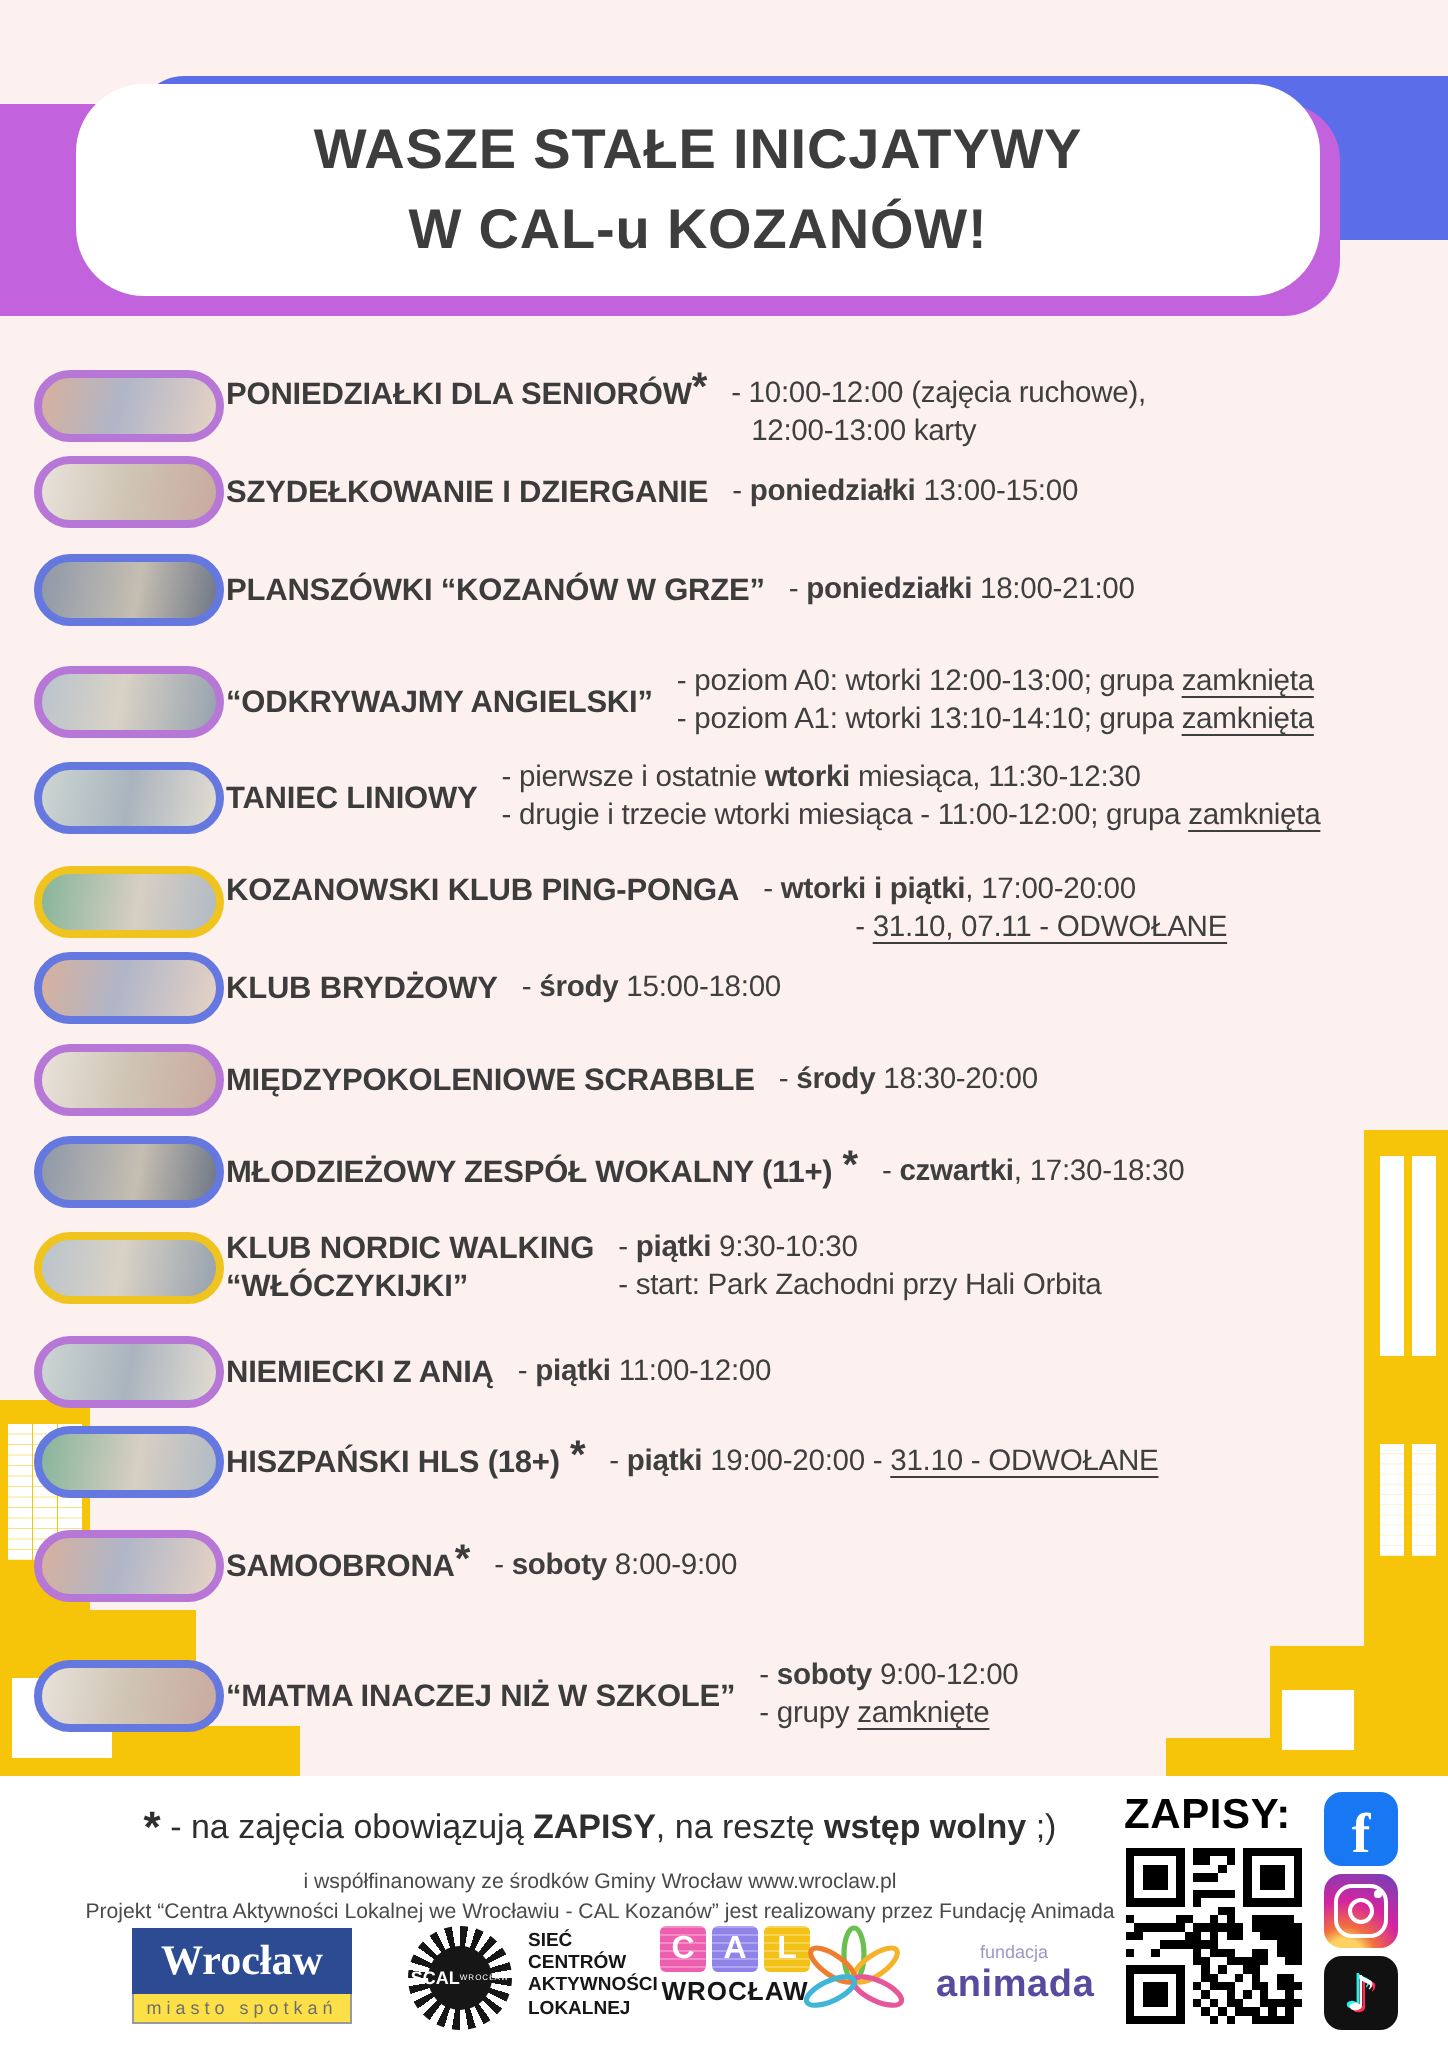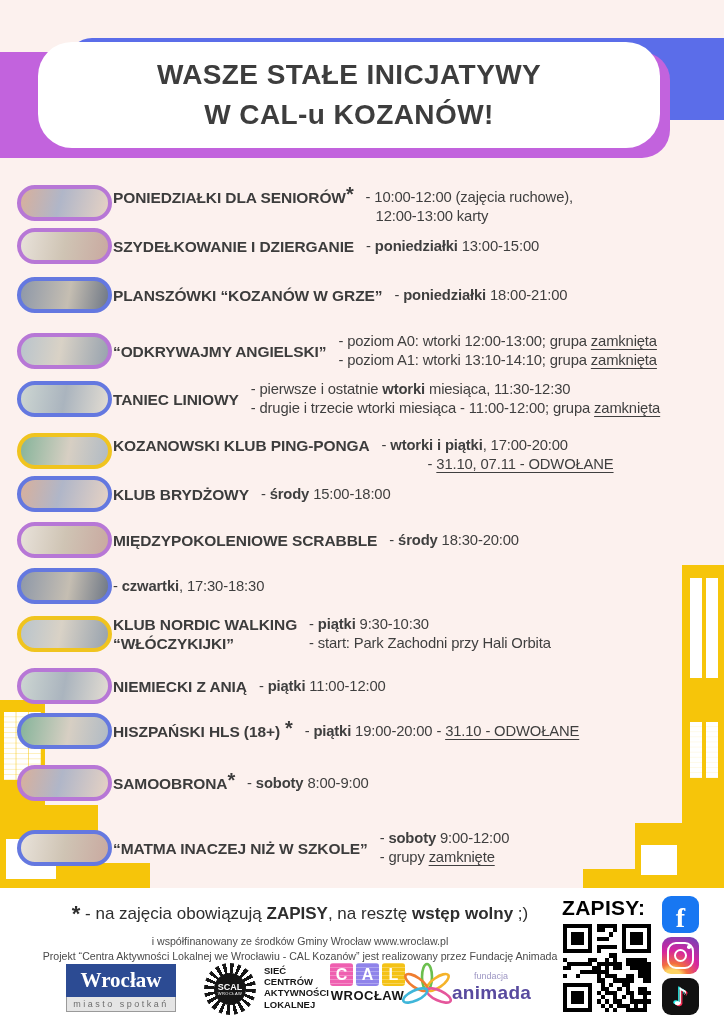--- a/index.html
+++ b/index.html
@@ -48,42 +48,42 @@
   .footer{position:absolute;left:0;top:888px;width:724px;height:136px;background:#fff;z-index:3;}
   .note{position:absolute;left:28px;top:13px;width:544px;text-align:center;font-size:17px;color:#2e2e2e;}
   .note .b{font-weight:700;}
   .note .big{font-size:22px;font-weight:800;vertical-align:-2px;}
   .project{position:absolute;left:28px;top:46px;width:544px;text-align:center;font-size:10.6px;line-height:1.4;color:#4a4a4a;}
 
   .lg-wroclaw{position:absolute;left:66px;top:76px;width:110px;}
   .lg-wroclaw .box{background:#2c4b93;color:#fff;height:33px;display:flex;align-items:center;justify-content:center;
                    font-size:21px;font-weight:700;font-family:"Liberation Serif",serif;}
   .lg-wroclaw .tag{border:1.5px solid #9a9a9a;border-top:none;height:14px;display:flex;align-items:center;justify-content:center;
-                   font-size:9px;letter-spacing:2.5px;color:#6e6e6e;background:#e5e5e5;}
+                   font-size:9px;letter-spacing:2.5px;color:#6e6e6e;background:#fde047;}
 
   .lg-scal{position:absolute;left:204px;top:75px;width:52px;height:52px;border-radius:50%;
            background:repeating-conic-gradient(#161616 0 9deg,#fff 9deg 18deg);
            display:flex;align-items:center;justify-content:center;}
   .lg-scal .core{width:32px;height:32px;border-radius:50%;background:#161616;color:#fff;
-                 display:flex;flex-direction:column;align-items:center;justify-content:center;
+                 display:flex;flex-direction:row;align-items:center;justify-content:center;
                  font-size:9px;font-weight:800;line-height:1;}
   .lg-scal .core small{font-size:4px;letter-spacing:.5px;font-weight:400;}
   .scal-lines{position:absolute;left:264px;top:77px;font-size:9.5px;font-weight:800;line-height:1.18;color:#161616;}
 
   .lg-cal{position:absolute;left:330px;top:75px;text-align:center;}
   .cal-sq{display:flex;gap:3px;justify-content:center;}
   .cal-sq span{width:23px;height:23px;border-radius:3px;color:#fff;font-weight:800;font-size:16px;
                display:flex;align-items:center;justify-content:center;
                background-image:repeating-linear-gradient(to bottom,rgba(255,255,255,.28) 0 1px,transparent 1px 4px);}
   .c1{background-color:#ef5fb0;}
   .c2{background-color:#8f83ea;}
   .c3{background-color:#f4c216;}
   .cal-name{font-size:13px;font-weight:800;color:#161616;margin-top:2px;letter-spacing:.5px;}
 
-  .lg-animada{position:absolute;left:402px;top:70px;display:flex;align-items:flex-end;}
+  .lg-animada{position:absolute;left:402px;top:70px;display:flex;align-items:flex-end;gap:16px;}
   .ani-text{margin-left:0;line-height:1;padding-bottom:10px;}
   .ani-top{font-size:9px;color:#9e97c4;margin-bottom:2px;margin-left:22px;}
   .ani-name{font-size:19px;font-weight:700;color:#584a9f;letter-spacing:.3px;}
 
   .zapisy{position:absolute;left:562px;top:8px;font-size:21px;font-weight:800;color:#000000;letter-spacing:.3px;}
   .qr{position:absolute;left:563px;top:36px;width:88px;height:88px;background:#fff;}
   .qr svg{width:100%;height:100%;shape-rendering:crispEdges;}
 
   .social{position:absolute;left:662px;top:8px;display:flex;flex-direction:column;gap:4px;}
   .sicon{width:37px;height:37px;border-radius:9px;position:relative;display:flex;align-items:center;justify-content:center;}
@@ -224,20 +224,23 @@
           </div>
         <div class="rdetails">
             <div class="dline"><span>- </span><span class="b">środy</span><span> 18:30-20:00</span></div>
           </div>
       </div>
     </div>
 
     <div class="row" style="top: 568px;">
       <div class="thumb f-blue p2"></div>
       <div class="rowtext">
+        <div class="rtitle">
+            <div class="tline">MŁODZIEŻOWY ZESPÓŁ WOKALNY (11+)<span class="mark ms">*</span></div>
+          </div>
         <div class="rdetails">
             <div class="dline"><span>- </span><span class="b">czwartki</span><span>, 17:30-18:30</span></div>
           </div>
       </div>
     </div>
 
     <div class="row" style="top: 615px;">
       <div class="thumb f-yellow p3"></div>
       <div class="rowtext">
         <div class="rtitle">

